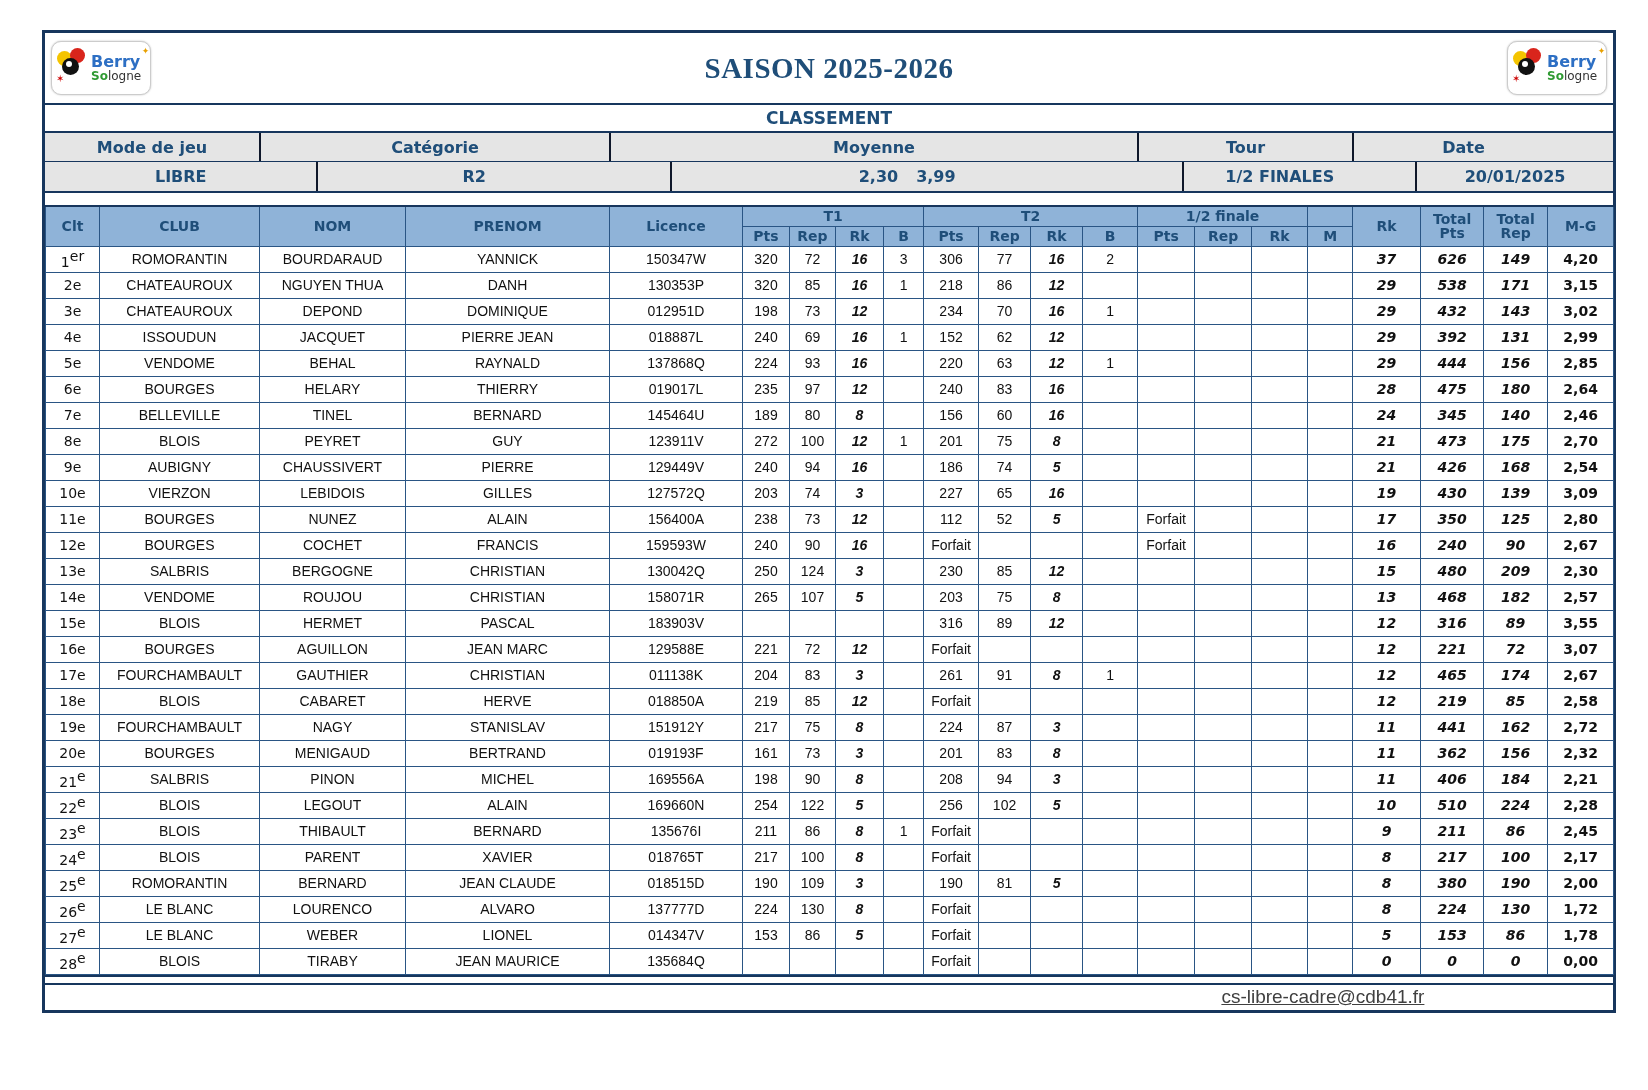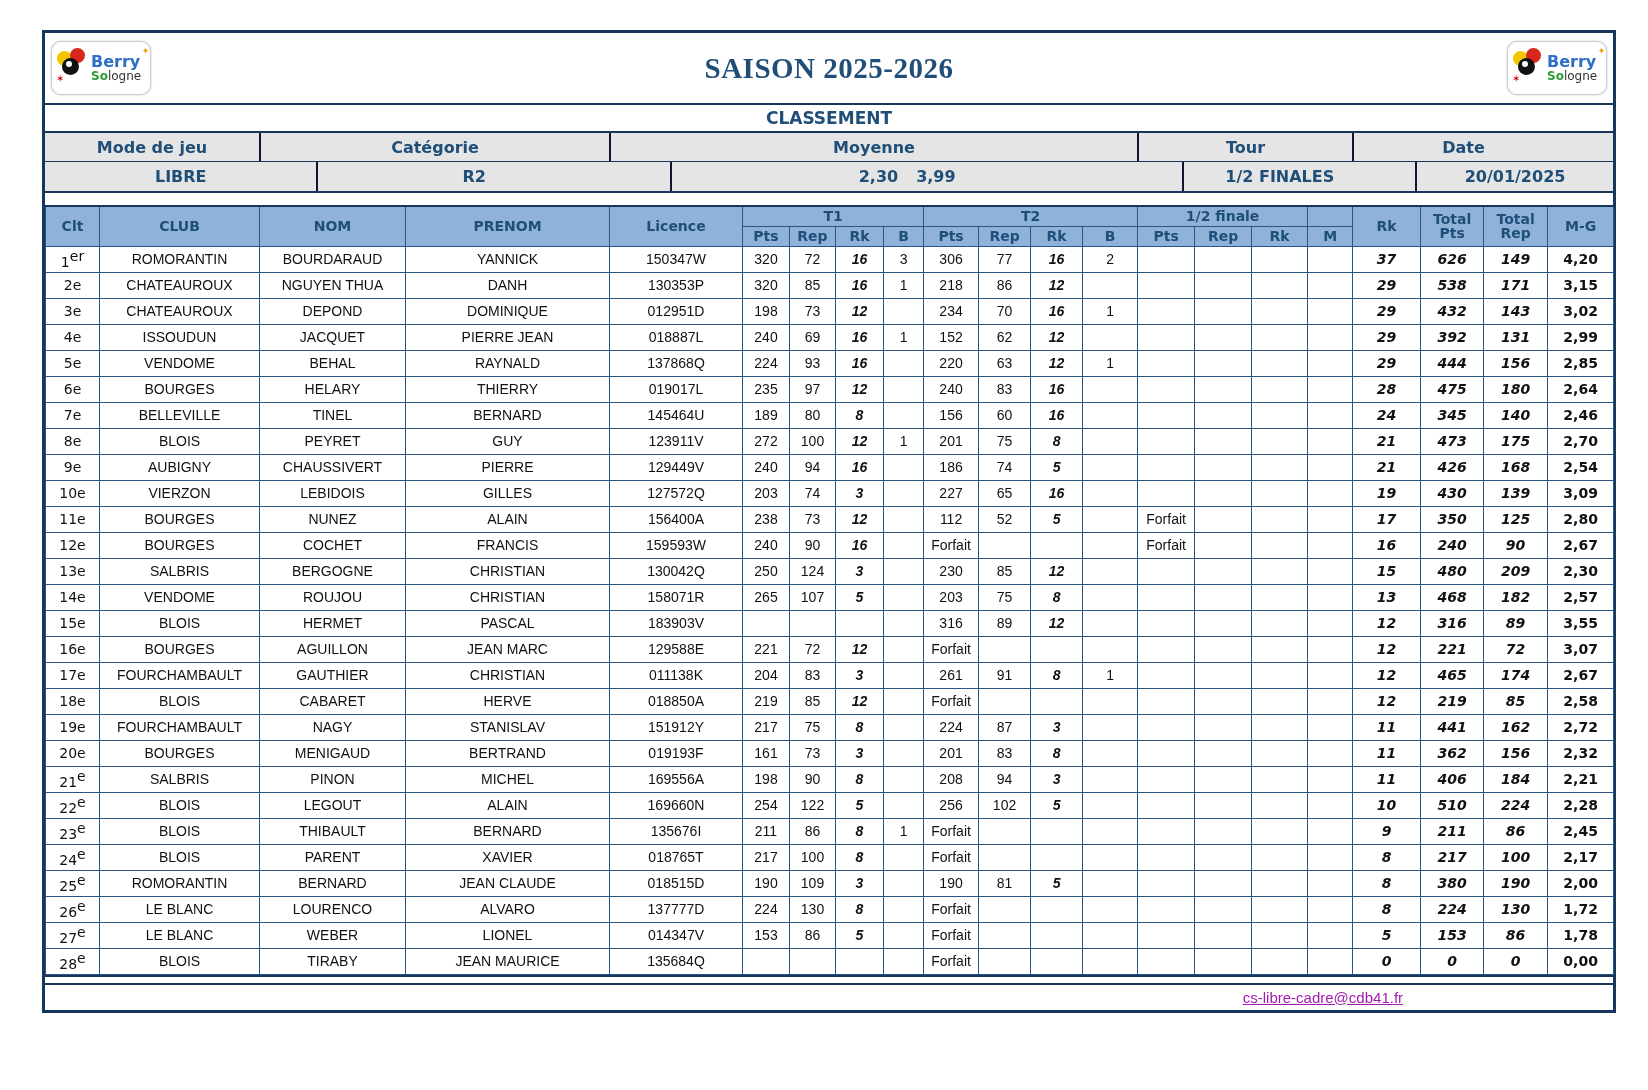--- a/index.html
+++ b/index.html
@@ -42,21 +42,21 @@
   td.forfait{text-align:left;padding-left:4px;font-size:13.5px;}
   td.tot{font-weight:700;font-style:italic;font-family:"DejaVu Sans",sans-serif;font-size:13.5px;}
   td.mg{font-weight:700;color:#ff0000;font-family:"DejaVu Sans",sans-serif;font-size:13.5px;}
 
   
   .band-footgap{height:6px;border-top:2px solid #17365d;background:#fff;}
   .band-footer{position:relative;height:25px;border-top:2px solid #17365d;background:#fff;}
   .foot-text{position:absolute;left:0;width:62%;top:0;height:100%;display:flex;align-items:center;justify-content:center;
          color:#1f4e79;font-size:15px;}
   .foot-mail{position:absolute;left:68%;width:27%;top:0;height:100%;display:flex;align-items:center;justify-content:center;}
-  .foot-mail a{color:#a21caf;font-size:15px;text-decoration:underline;}
+  .foot-mail a{color:#404040;font-size:19px;text-decoration:underline;}
 
   
   .logo{width:100px;height:54px;background:#fff;border:1px solid #cccccc;border-radius:10px;
         box-shadow:0 0 2px rgba(0,0,0,.25);display:flex;align-items:center;padding:2px 4px;box-sizing:border-box;position:relative;}
   .balls{position:relative;width:34px;height:46px;flex:none;}
   .ball{position:absolute;border-radius:50%;}
   .ball.yellow{width:15px;height:15px;background:#f4c400;left:1px;top:6px;}
   .ball.red{width:15px;height:15px;background:#d9251c;left:14px;top:3px;}
   .ball.black{width:17px;height:17px;background:#111;left:6px;top:13px;}
   .ball.black::after{content:"";position:absolute;left:4px;top:3px;width:6px;height:6px;border-radius:50%;background:#fff;}

